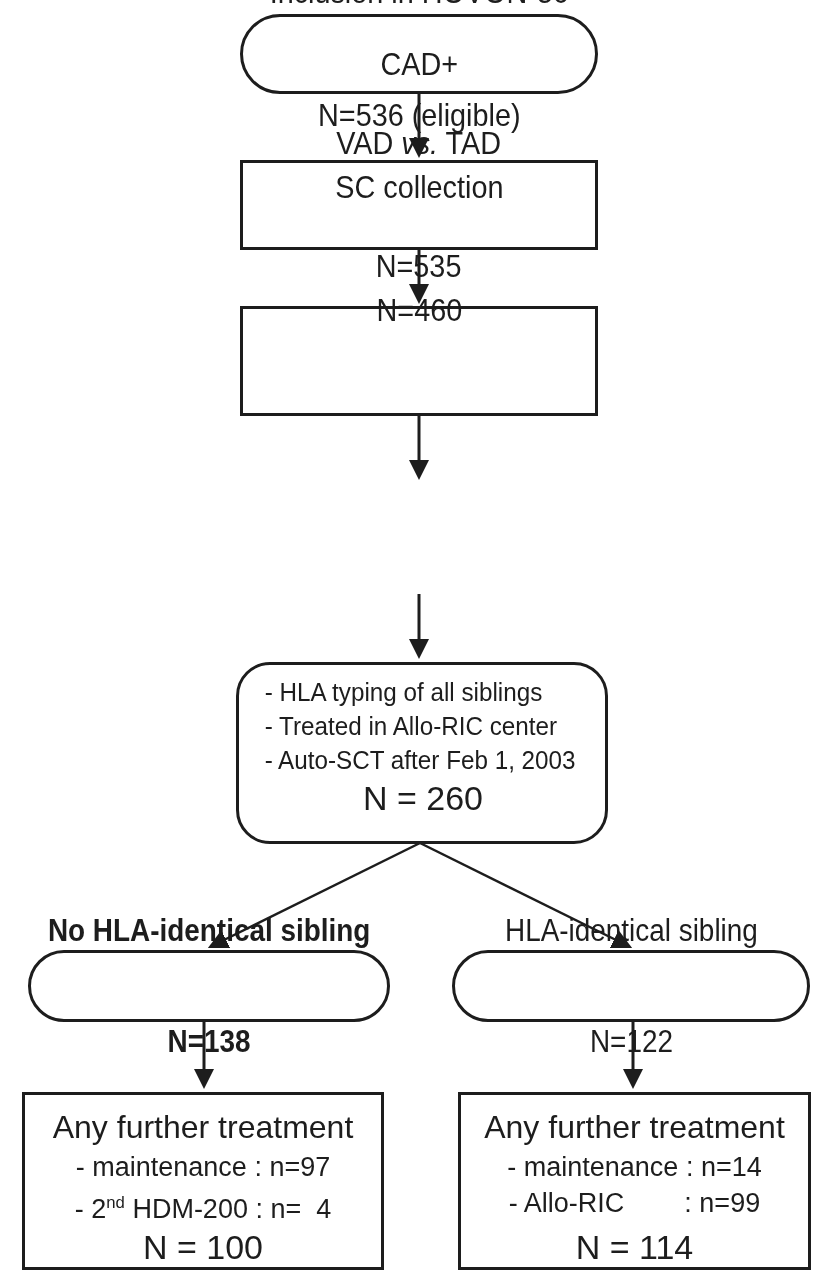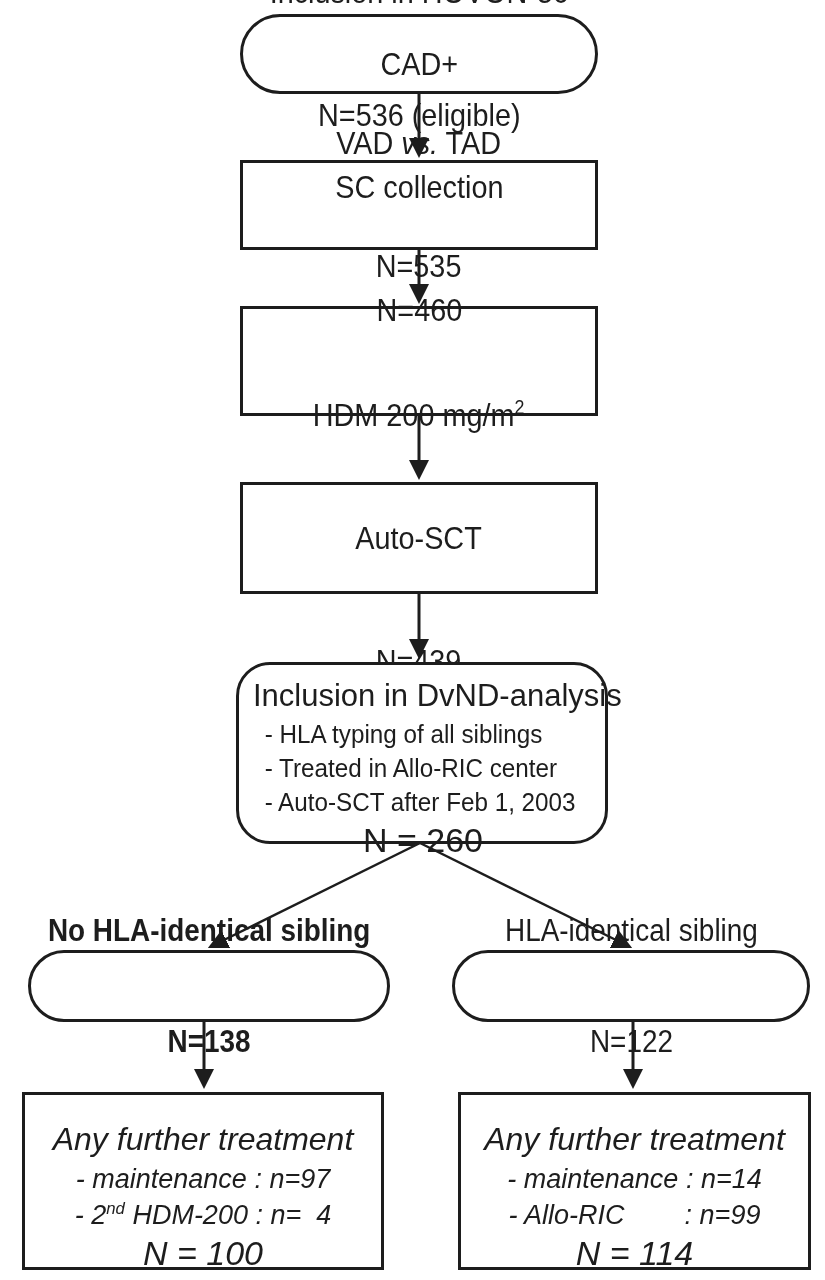--- a/index.html
+++ b/index.html
@@ -61,22 +61,21 @@
   .dvnd-n {
     align-self: center;
     font-size: 34px;
     line-height: 42px;
     white-space: pre;
   }
 
   
   .treat {
     justify-content: flex-start;
-    padding-top: 22px;
-    font-style: italic;
+    padding-top: 10px;
   }
   .treat-title { font-size: 32px; line-height: 44px; white-space: pre; }
   .treat-line  { font-size: 27px; line-height: 36px; white-space: pre; text-align: center; }
   .treat-n     { font-size: 34px; line-height: 40px; white-space: pre; }
   .gap-26 { height: 26px; }
   .gap-22 { height: 22px; }
 </style>
 </head>
 <body>
 
@@ -113,30 +112,22 @@
   </div>
 
   <div class="node" style="left:240px; top:306px; width:358px; height:110px;justify-content:flex-end;">
     <div class="cond">
       <div>CAD+</div>
       <div>SC collection</div>
       <div>N=460</div>
     </div>
   </div>
 
-  <div class="node" style="left:240px; top:482px; width:358px; height:112px;">
-    <div class="cond">
-      <div><span>HDM 200 mg/m</span><sup class="sp">2</sup></div>
-      <div>Auto-SCT</div>
-      <div>N=439</div>
-    </div>
-  </div>
 
   <div class="node rounded dvnd" style="left:236px; top:662px; width:372px; height:182px;">
-    <div class="dvnd-title">Inclusion in DvND-analysis</div>
     <div class="dvnd-bullet">- HLA typing of all siblings</div>
     <div class="dvnd-bullet">- Treated in Allo-RIC center</div>
     <div class="dvnd-bullet">- Auto-SCT after Feb 1, 2003</div>
     <div class="dvnd-n">N = 260</div>
   </div>
 
   <div class="node pill" style="left:28px; top:950px; width:362px; height:72px; border-radius:40px;font-weight:bold;">
     <div class="cond" style="font-size:31px; line-height:37px;">
       <div>No HLA-identical sibling</div>
       <div>N=138</div>

